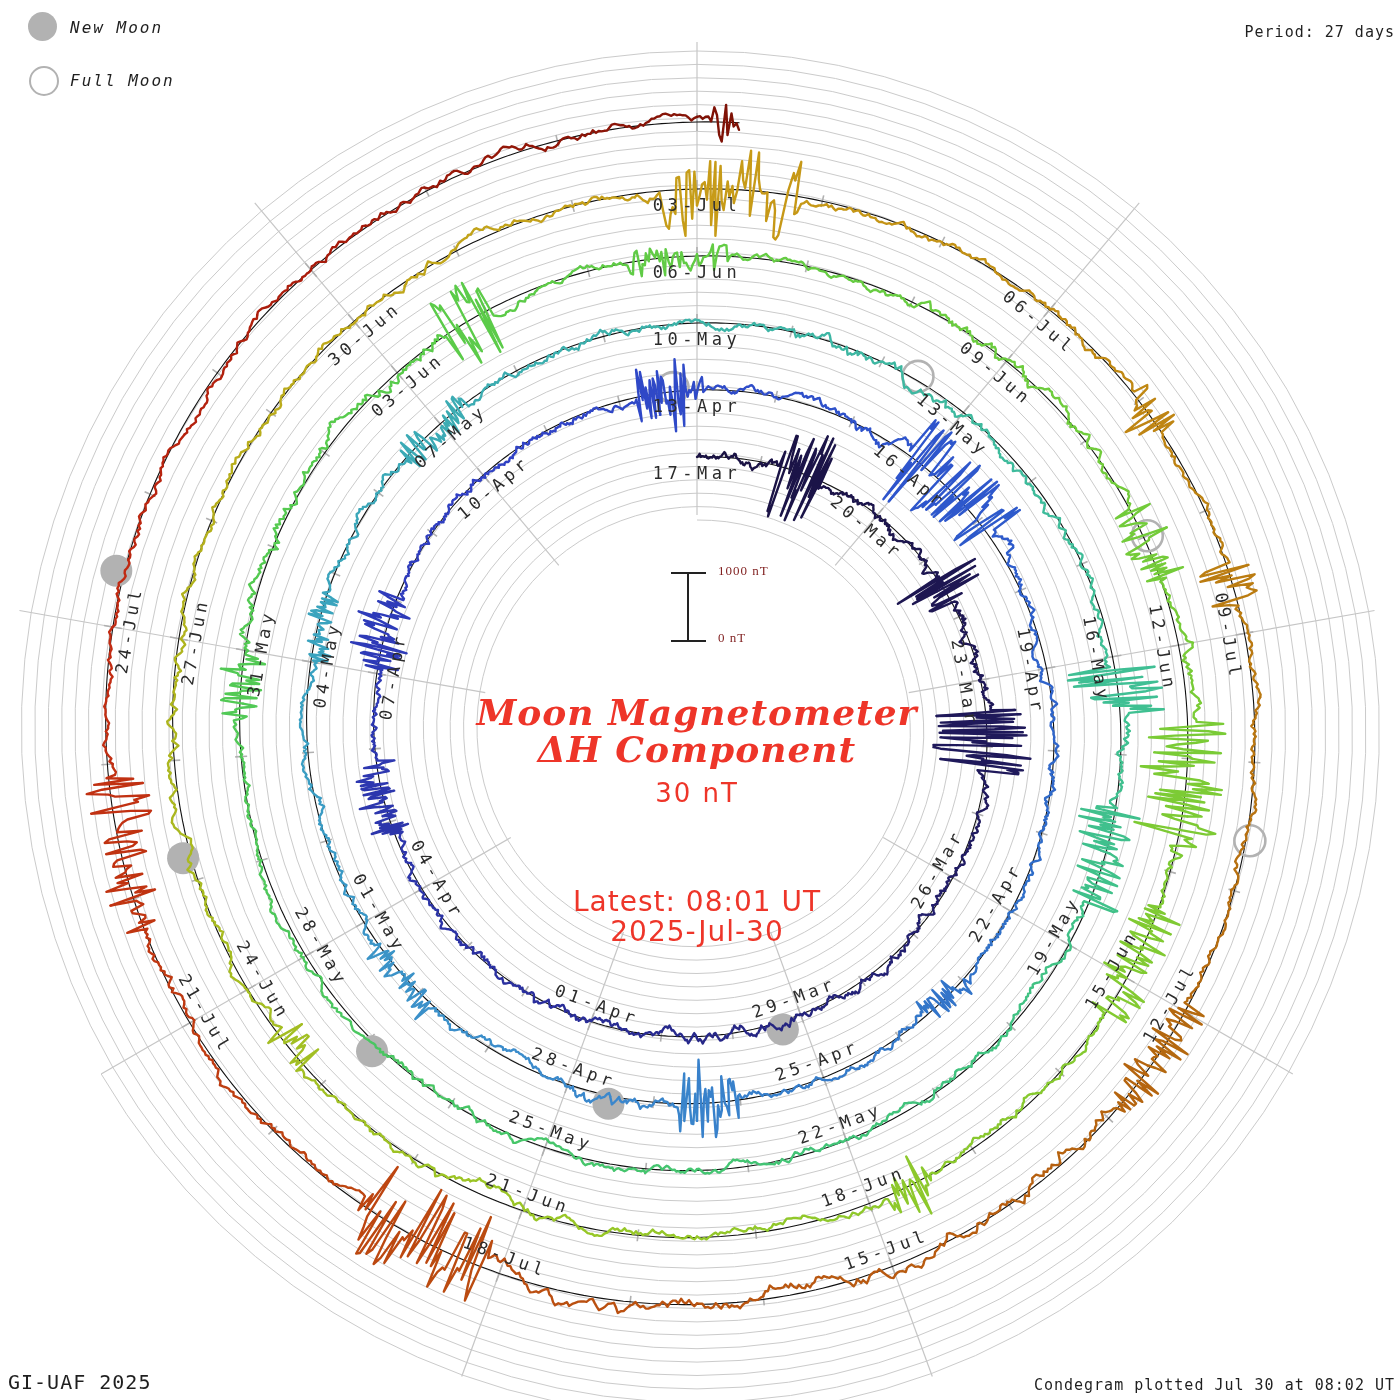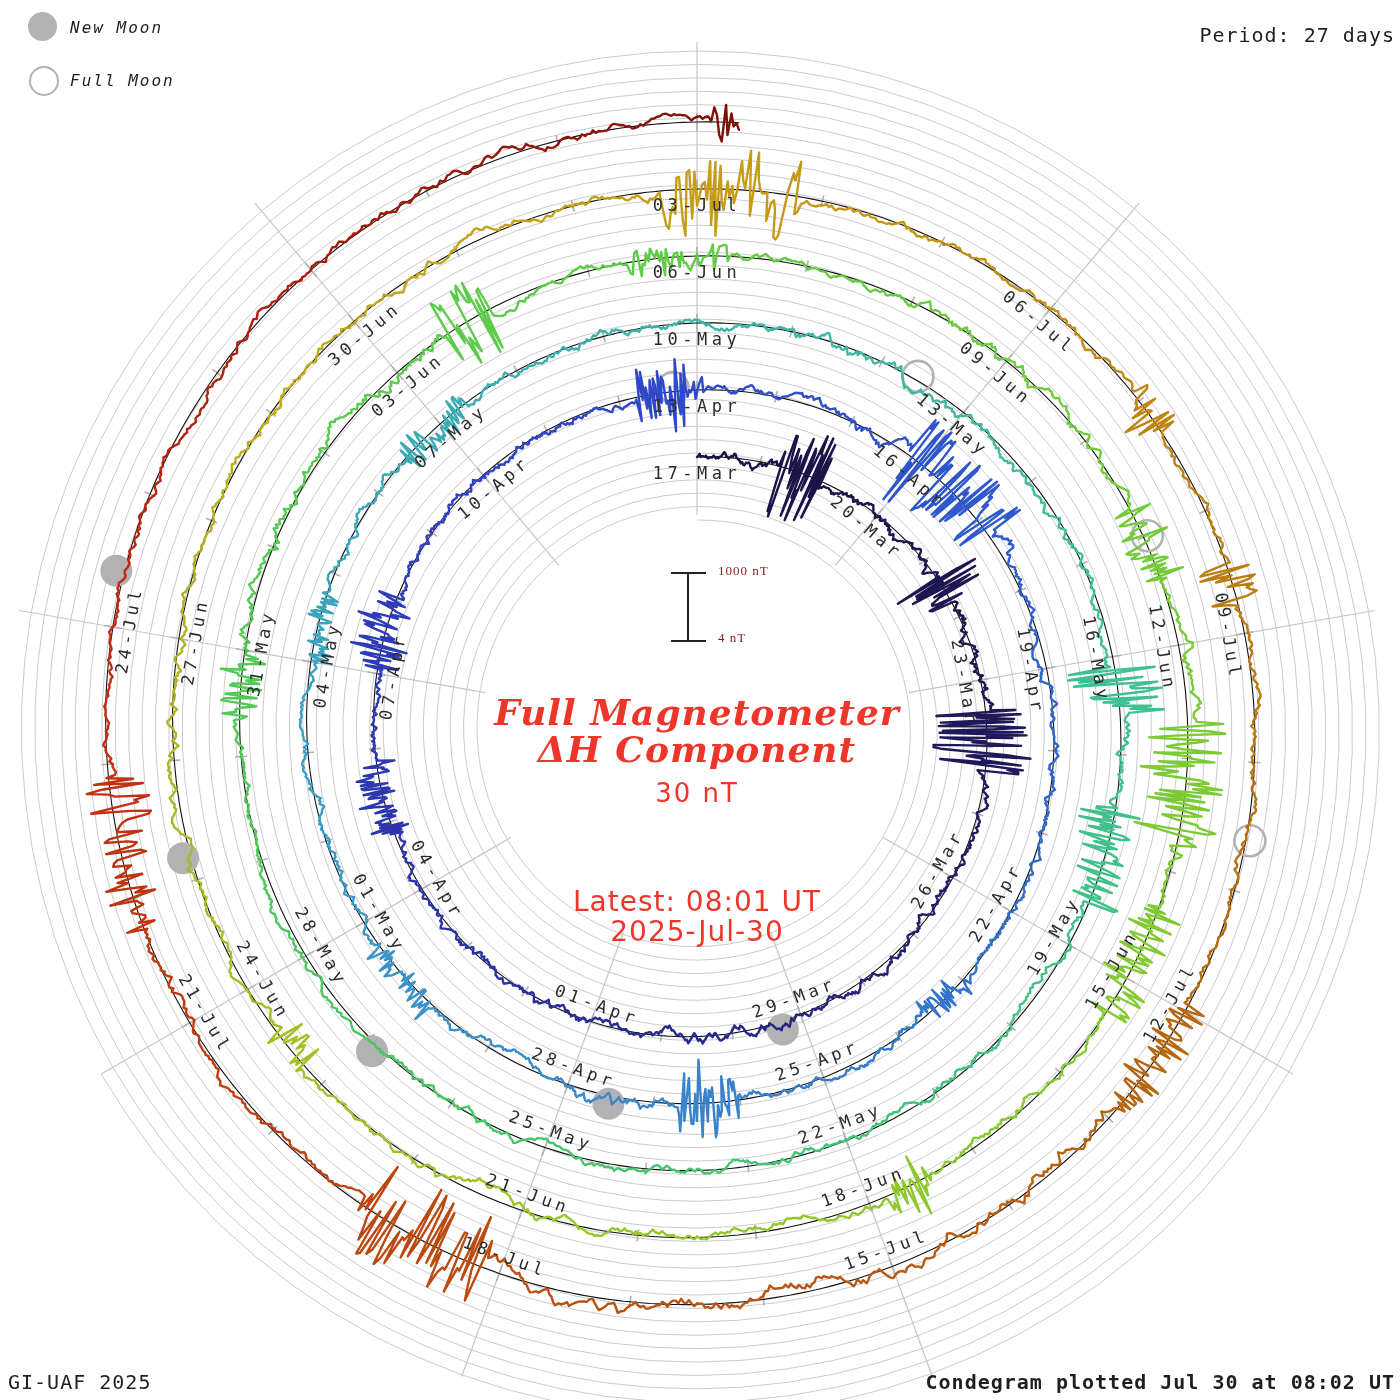--- a/index.html
+++ b/index.html
@@ -1,21 +1,21 @@
 <!DOCTYPE html>
 <html><head>
 <meta charset="utf-8">
 <style>
   html,body{margin:0;padding:0;background:#ffffff;}
   #stage{position:relative;width:1400px;height:1400px;overflow:hidden;background:#fff;
          font-family:"DejaVu Sans Mono","Liberation Mono",monospace;}
   #chart{position:absolute;left:0;top:0;}
   .txt{position:absolute;color:#1f1f1f;white-space:nowrap;}
   .legend-label{font-size:16px;letter-spacing:2px;font-style:italic;}
-  .corner{font-size:20px;letter-spacing:1px;}
+  .corner{font-size:15px;letter-spacing:1px;}
   .moon-swatch{position:absolute;border-radius:50%;}
   .moon-filled{width:29px;height:29px;background:#b2b2b2;}
   .moon-open{width:26px;height:26px;background:#fff;border:2.5px solid #b2b2b2;}
   .center-block{position:absolute;left:697px;transform:translateX(-50%);
                 text-align:center;color:#ee3529;white-space:nowrap;}
   .title-line{font-family:"DejaVu Serif","Liberation Serif",serif;font-style:italic;font-weight:bold;
               font-size:36px;line-height:37px;letter-spacing:1px;}
   .scale-val{font-family:"DejaVu Sans","Liberation Sans",sans-serif;font-size:26px;letter-spacing:2px;}
   .latest-line{font-family:"DejaVu Sans","Liberation Sans",sans-serif;font-size:28px;line-height:30px;letter-spacing:1px;}
   .scalebar-label{font-size:13px;letter-spacing:1px;color:#7f1d1d;font-family:Liberation Serif, serif;}
@@ -502,28 +502,28 @@
     </svg>
 
   <span class="moon-swatch moon-filled" style="left:28px;top:12px;"></span>
   <div class="txt legend-label" style="left:70px;top:18px;">New Moon</div>
   <span class="moon-swatch moon-open" style="left:29px;top:66px;"></span>
   <div class="txt legend-label" style="left:70px;top:71px;">Full Moon</div>
 
   <div class="txt corner" style="right:5px;top:23px;">Period: 27 days</div>
 
   <div class="txt scalebar-label" style="left:718px;top:563px;">1000 nT</div>
-  <div class="txt scalebar-label" style="left:718px;top:630px;">4 nT</div>
+  <div class="txt scalebar-label" style="left:718px;top:630px;">0 nT</div>
 
   <div class="center-block" style="top:694px;">
-    <div class="title-line">Full Magnetometer</div>
+    <div class="title-line">Moon Magnetometer</div>
     <div class="title-line">ΔH Component</div>
   </div>
   <div class="center-block scale-val" style="top:778px;">30 nT</div>
   <div class="center-block" style="top:866px;margin-top:21px;">
     <div class="latest-line">Latest: 08:01 UT</div>
     <div class="latest-line">2025-Jul-30</div>
   </div>
 
   <div class="txt corner" style="left:8px;bottom:6px;font-size:20px;">GI-UAF 2025</div>
-  <div class="txt corner" style="right:5px;bottom:6px;font-weight:bold;">Condegram plotted Jul 30 at 08:02 UT</div>
+  <div class="txt corner" style="right:5px;bottom:6px;">Condegram plotted Jul 30 at 08:02 UT</div>
 
 </div>
 
 </body></html>

